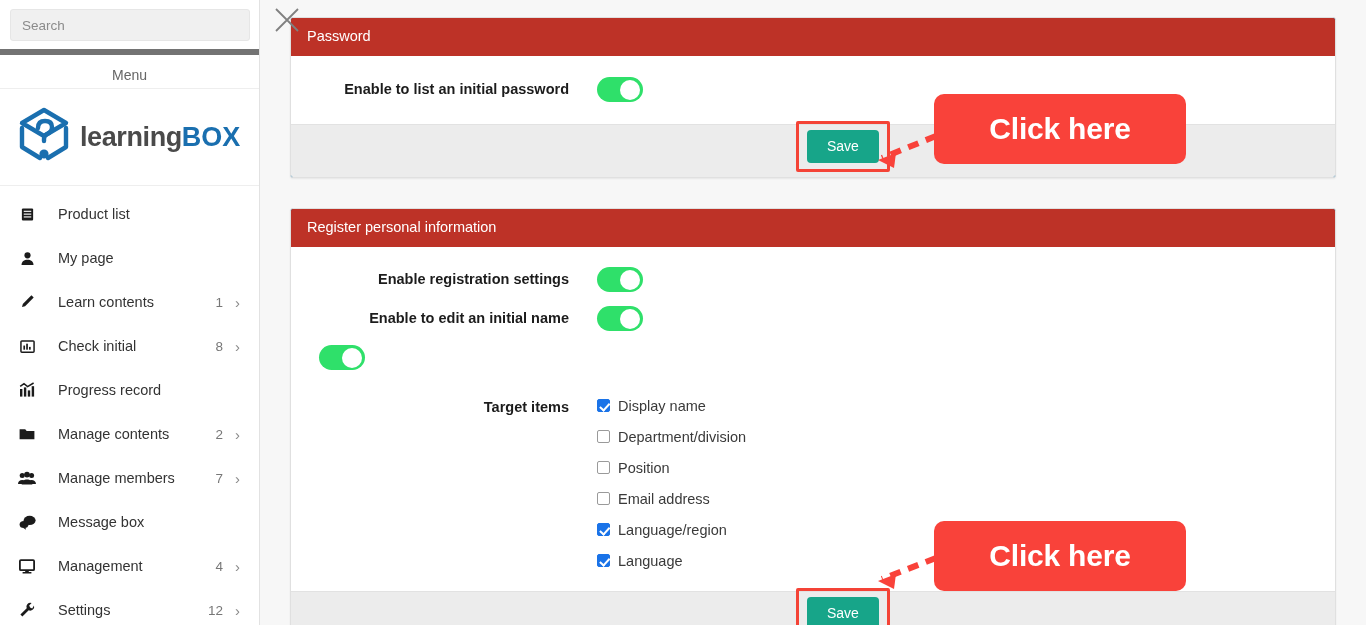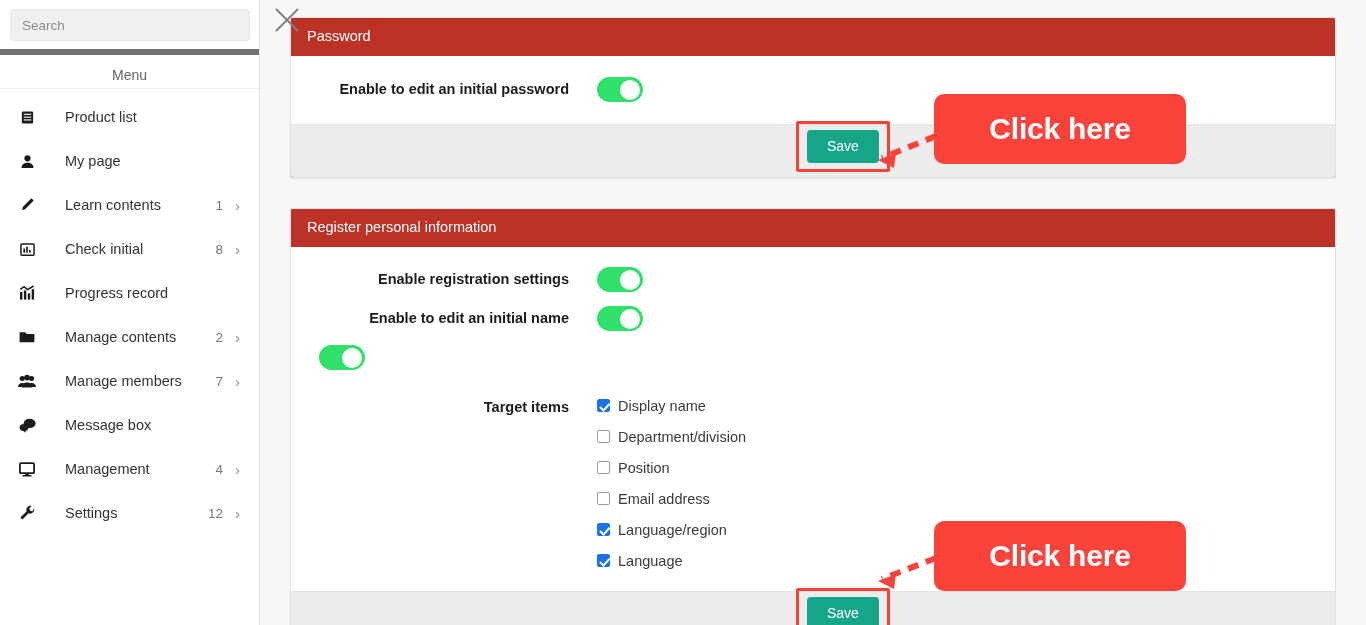--- a/index.html
+++ b/index.html
@@ -68,21 +68,21 @@
     padding: 0 14px 0 16px;
     cursor: pointer;
   }
   .nav-ico {
     width: 22px; flex: 0 0 22px;
     display: flex; align-items: center; justify-content: center;
     color: #1b1b1b;
   }
   .nav-ico svg { display:block; }
   .nav-txt {
-    margin-left: 27px;
+    margin-left: 20px;
     font-size: 14.5px;
     color: #333;
     flex: 1 1 auto;
     white-space: nowrap;
   }
   .nav-count {
     font-size: 13.5px; color: #777;
     margin-right: 12px;
     min-width: 14px; text-align: right;
   }
@@ -221,20 +221,36 @@
 <div id="app">
 
   <div class="sidebar">
 
     <div class="search-wrap">
       <input class="search-input" type="text" placeholder="Search" style="">
     </div>
 
     <div class="menu-label">Menu</div>
 
+    <div class="logo-block">
+      <span class="logo-mark">
+        <svg viewBox="0 0 60 62" width="60" height="62" aria-hidden="true">
+          <g fill="none" stroke="#1a6faf" stroke-width="4.4" stroke-linejoin="round" stroke-linecap="round">
+            <path d="M30 4 L52 17 L30 30 L8 17 Z"></path>
+            <path d="M8 22 L8 41 L26 52"></path>
+            <path d="M52 22 L52 41 L34 52"></path>
+          </g>
+          <path d="M24 22 q0 -7 7 -7 q7 0 7 6 q0 5 -5 7 q-3 1.5 -3 5 l0 2" fill="none" stroke="#1a6faf" stroke-width="4.4" stroke-linecap="round"></path>
+          <circle cx="30" cy="48" r="4.6" fill="#1a6faf"></circle>
+        </svg>
+      </span>
+      <span class="logo-text">
+        <span class="lt-learning">learning</span><span class="lt-box">BOX</span>
+      </span>
+    </div>
 
     <div class="nav">
 
       <div class="nav-item">
         <span class="nav-ico">
           <svg width="15" height="15" viewBox="0 0 16 16">
               <rect x="2" y="1.5" width="12" height="13" rx="1.2" fill="#1b1b1b"></rect>
               <rect x="4" y="4" width="8" height="1.2" fill="#fff"></rect>
               <rect x="4" y="7" width="8" height="1.2" fill="#fff"></rect>
               <rect x="4" y="10" width="8" height="1.2" fill="#fff"></rect>
@@ -370,21 +386,21 @@
     <span class="close-icon">
       <svg width="30" height="30" viewBox="0 0 30 30">
           <path d="M4 4 L26 26 M26 4 L4 26" stroke="#808080" stroke-width="1.8" fill="none"></path>
         </svg>
     </span>
 
     <div class="panel" style="top:17px;">
       <div class="panel-head">Password</div>
       <div class="panel-body" style="padding:21px 0 22px 0;">
         <div class="row" style="padding:0;">
-          <div class="row-label">Enable to edit an initial password</div>
+          <div class="row-label">Enable to list an initial password</div>
           <div class="row-ctrl">
             <span class="toggle">
                 <span class="knob"></span>
               </span>
           </div>
         </div>
       </div>
       <div class="panel-foot">
         <div class="save-hl" style="left:505px; top:-4px;">
           <button class="save-btn">Save</button>

